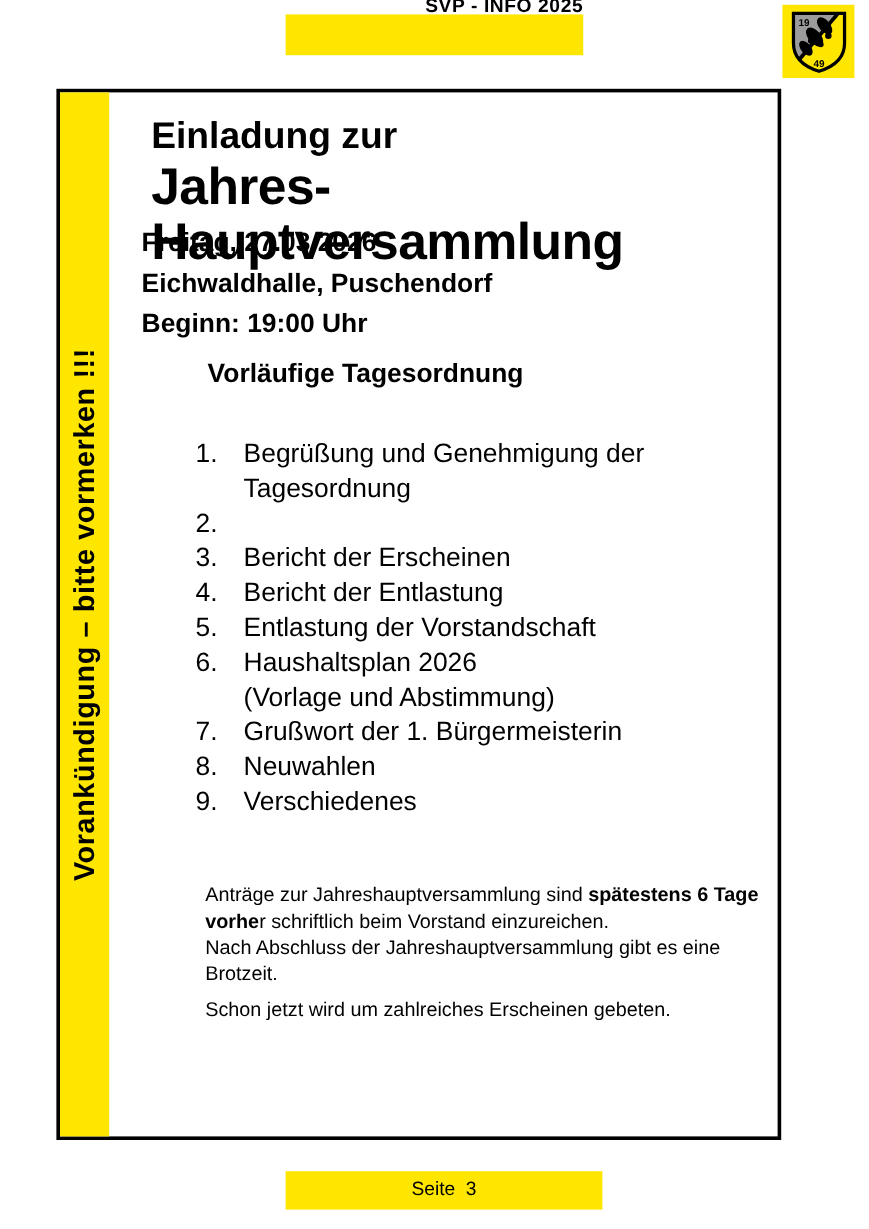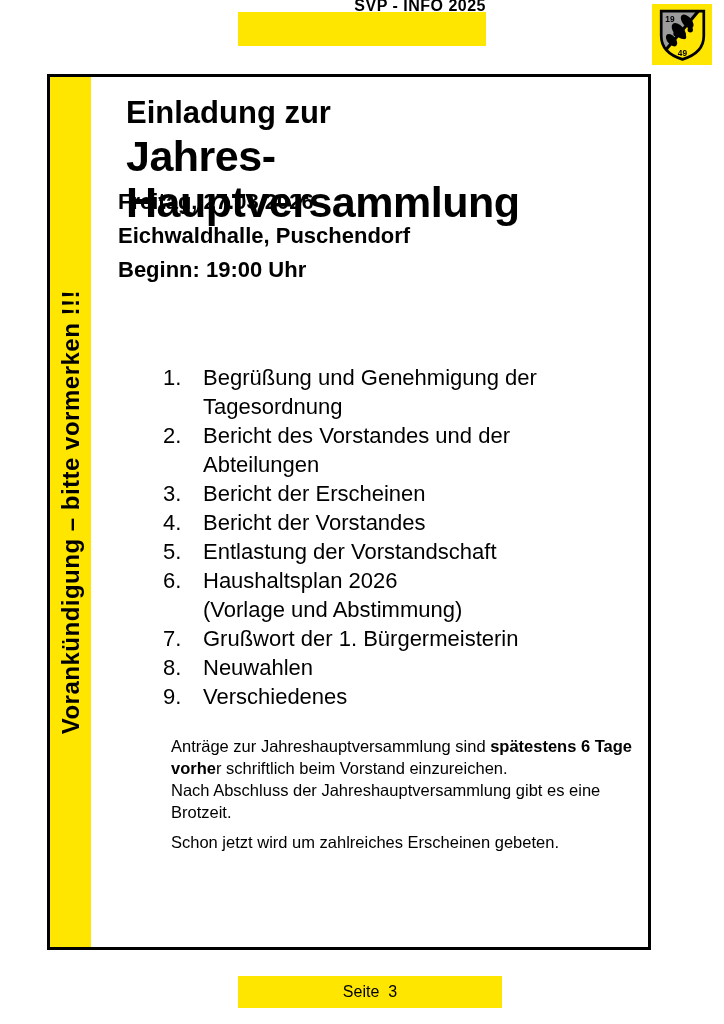--- a/index.html
+++ b/index.html
@@ -110,39 +110,38 @@
       <div class="title-line1">Einladung zur</div>
       <div class="title-line2">Jahres-Hauptversammlung</div>
     </div>
 
     <div class="event-block">
       <div>Freitag, 27.03.2026</div>
       <div>Eichwaldhalle, Puschendorf</div>
       <div>Beginn: 19:00 Uhr</div>
     </div>
 
+    <div class="agenda-heading">Vorläufige Tagesordnung</div>
 
     <div class="agenda-list">
       <div class="agenda-row">
         <span class="agenda-num">1.</span>
         <span class="agenda-text">Begrüßung und Genehmigung der
 Tagesordnung</span>
       </div>
       <div class="agenda-row">
         <span class="agenda-num">2.</span>
-        <span class="agenda-text">Bericht des Vorstandes und der
-Abteilungen</span>
       </div>
       <div class="agenda-row">
         <span class="agenda-num">3.</span>
         <span class="agenda-text">Bericht der Erscheinen</span>
       </div>
       <div class="agenda-row">
         <span class="agenda-num">4.</span>
-        <span class="agenda-text">Bericht der Vorstandes</span>
+        <span class="agenda-text">Bericht der Entlastung</span>
       </div>
       <div class="agenda-row">
         <span class="agenda-num">5.</span>
         <span class="agenda-text">Entlastung der Vorstandschaft</span>
       </div>
       <div class="agenda-row">
         <span class="agenda-num">6.</span>
         <span class="agenda-text">Haushaltsplan 2026
 (Vorlage und Abstimmung)</span>
       </div>

